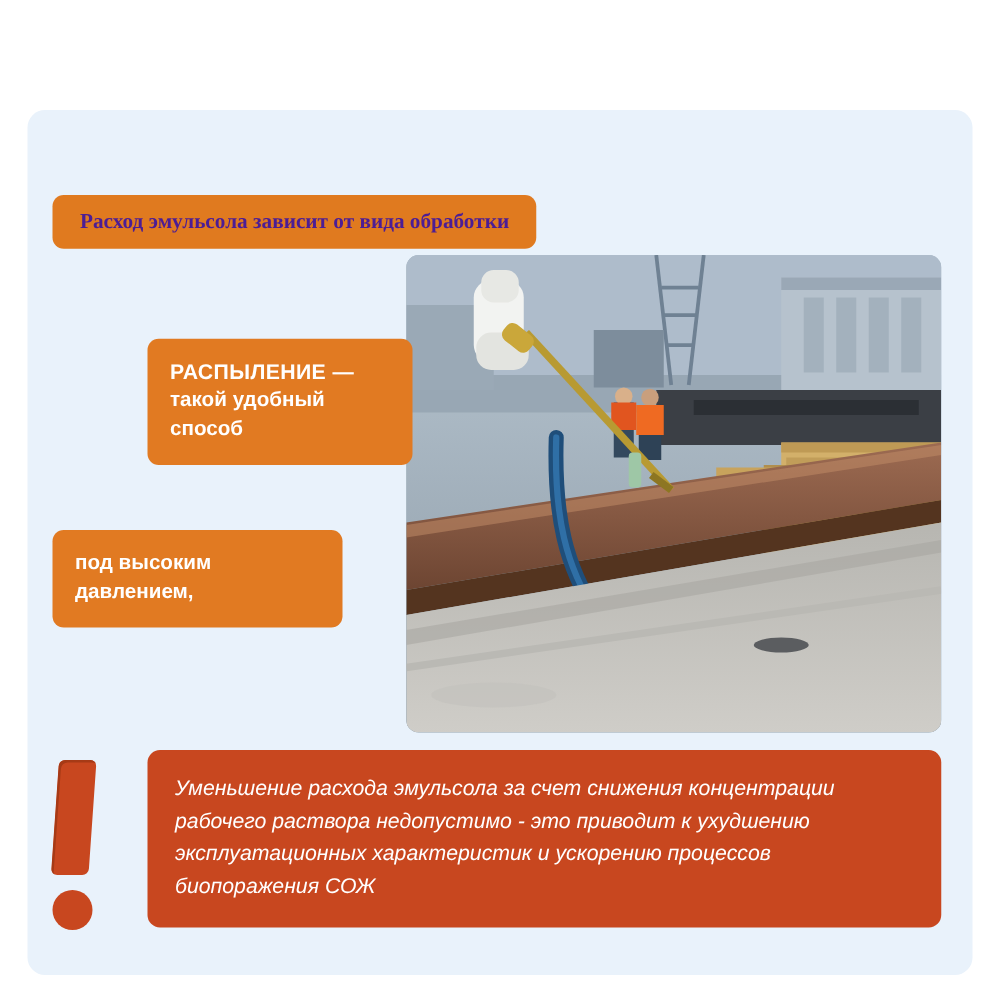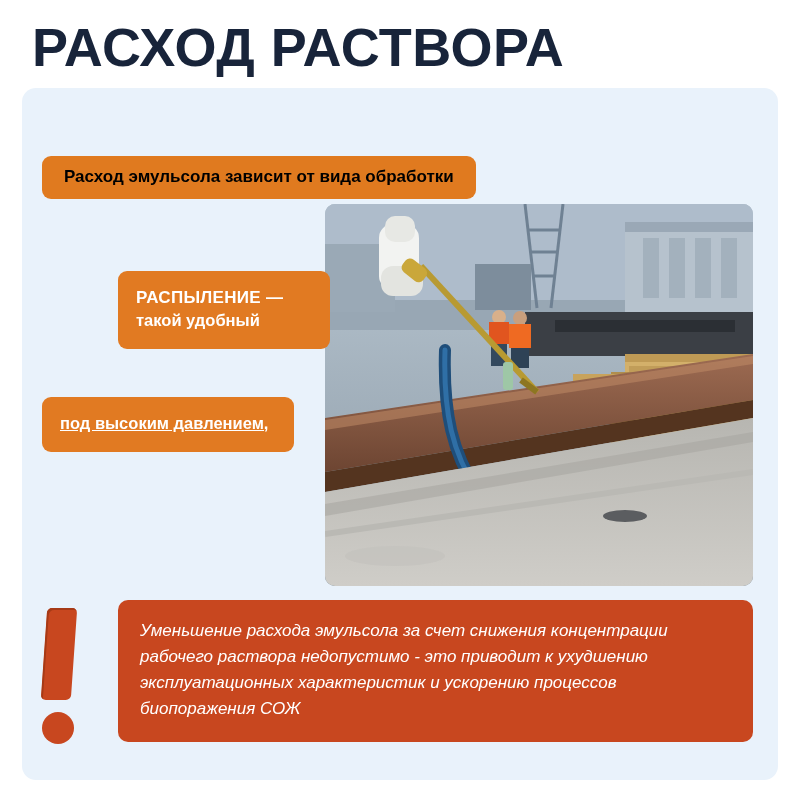--- a/index.html
+++ b/index.html
@@ -38,26 +38,27 @@
     font-weight: bold;
     color: #18243a;
     letter-spacing: 0.5px;
     white-space: nowrap;
   }
   .subtitle-pill {
     position: absolute;
     left: 42px;
     top: 156px;
     background: #e07a1f;
-    color: #000000;
+    color: #4c1d95;
     font-size: 17px;
     font-weight: bold;
     padding: 11px 22px 12px 22px;
     border-radius: 9px;
     white-space: nowrap;
+    font-family: Liberation Serif, serif;
   }
   .photo {
     position: absolute;
     left: 325px;
     top: 204px;
     width: 428px;
     height: 382px;
     border-radius: 10px;
     overflow: hidden;
     background: #9fb0bb;
@@ -74,24 +75,23 @@
   }
   .card-1 {
     left: 118px;
     top: 243px;
     width: 212px;
     padding: 15px 18px 17px 18px;
     margin-top: 28px;
   }
   .card-2 {
     left: 42px;
-    top: 397px;
-    width: 252px;
+    top: 424px;
+    width: 232px;
     padding: 15px 18px 17px 18px;
-    text-decoration: underline;
   }
   .card-line {
     font-size: 16.5px;
     line-height: 23px;
     font-weight: bold;
   }
   .card-line.strong {
     font-size: 17px;
     letter-spacing: 0.3px;
   }
@@ -135,21 +135,20 @@
     height: 32px;
     background: #c8471f;
     border-radius: 50%;
   }
 </style>
 </head>
 <body>
 
 <div class="slide">
 
-  <div class="title">РАСХОД РАСТВОРА</div>
 
   <div class="panel"></div>
 
   <div class="subtitle-pill">Расход эмульсола зависит от вида обработки</div>
 
   <div class="photo">
     <svg width="428" height="382" viewBox="0 0 428 382" xmlns="http://www.w3.org/2000/svg">
       <defs>
         <linearGradient id="skyGrad" x1="0" y1="0" x2="0" y2="1">
           <stop offset="0%" stop-color="#b9c7d2"></stop>
@@ -240,20 +239,21 @@
       <path d="M0 300 L428 228 L428 238 L0 312 Z" fill="#a8a7a2" opacity="0.6"></path>
       <path d="M0 330 L428 268" stroke="#bab9b4" stroke-width="6" fill="none"></path>
       <ellipse cx="300" cy="312" rx="22" ry="6" fill="#5b5d60"></ellipse>
       <ellipse cx="70" cy="352" rx="50" ry="10" fill="#c3c2bd" opacity="0.7"></ellipse>
     </svg>
   </div>
 
   <div class="card card-1">
     <div class="card-line strong">РАСПЫЛЕНИЕ —</div>
     <div class="card-line">такой удобный</div>
+    <div class="card-line">способ</div>
   </div>
 
   <div class="card card-2">
     <div class="card-line">под высоким давлением,</div>
   </div>
 
   <div class="excl">
     <div class="excl-bar"></div>
     <div class="excl-dot"></div>
   </div>

